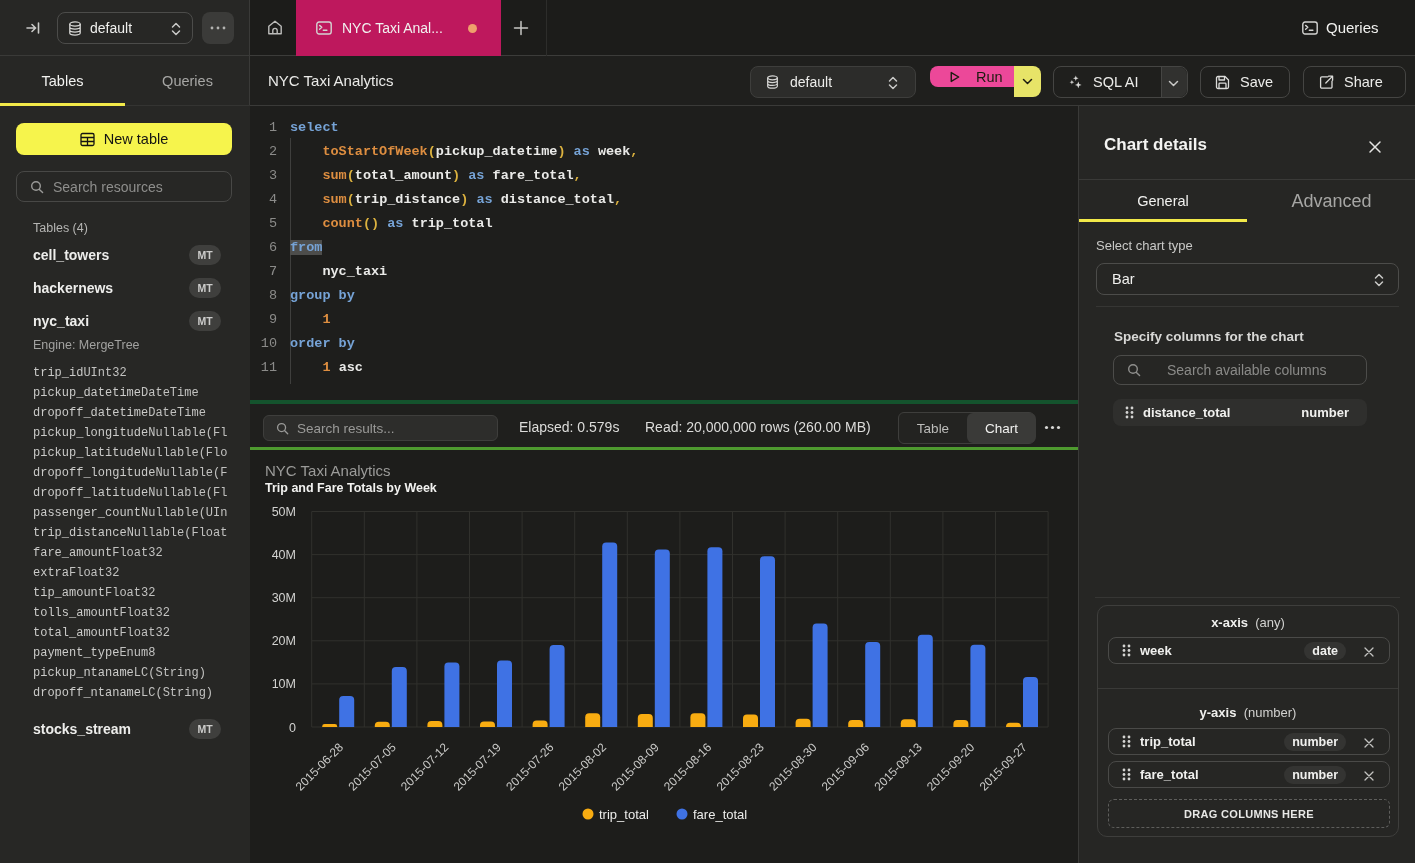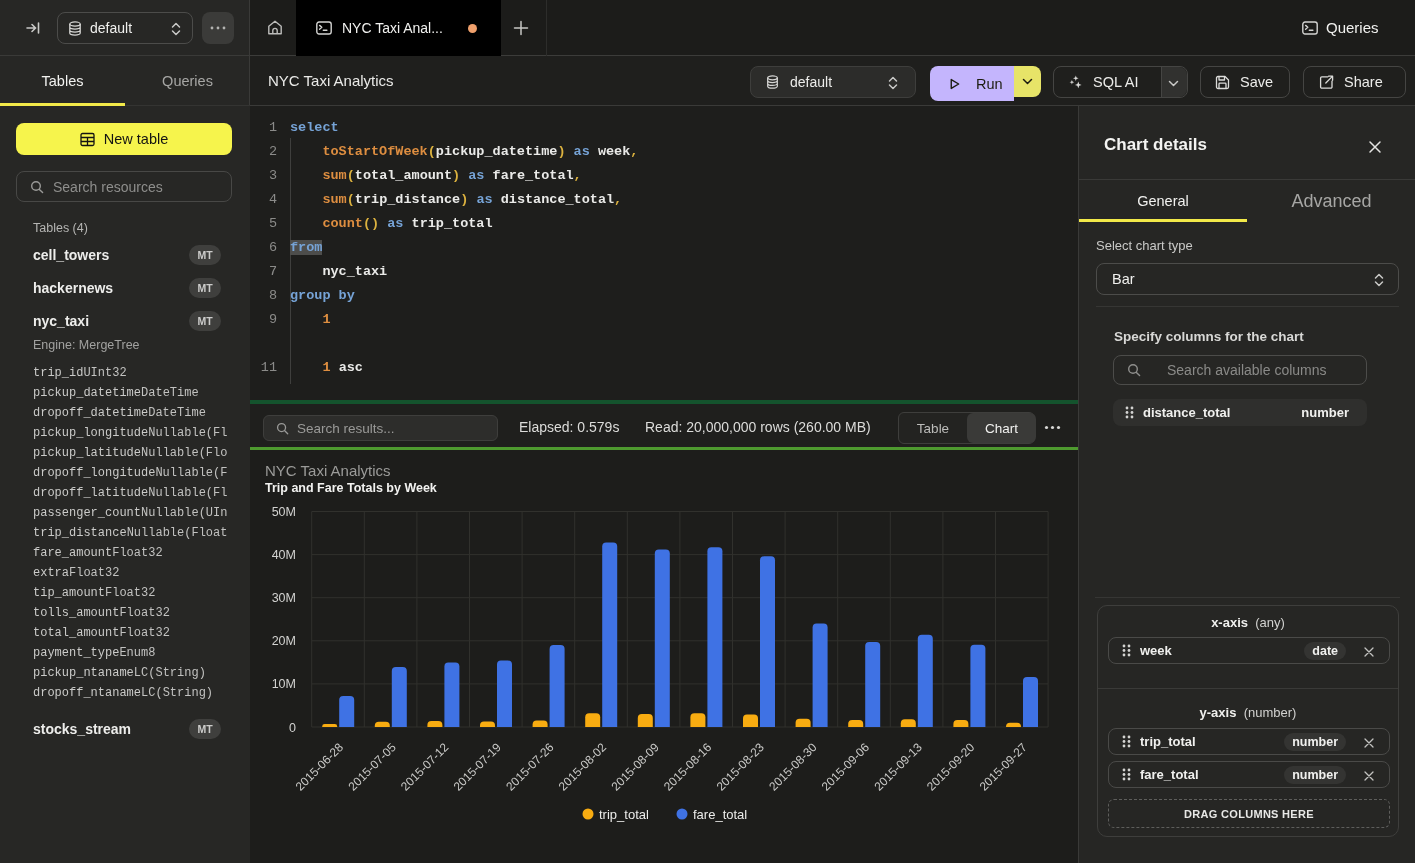--- a/index.html
+++ b/index.html
@@ -18,21 +18,21 @@
   .stab { position:absolute; top:0; height:100%; width:125px; display:flex; align-items:center; justify-content:center; font-size:14.5px; }
   .newtable { position:absolute; left:16px; top:123px; width:216px; height:32px; background:#f6f44c; border-radius:8px; display:flex; align-items:center; justify-content:center; gap:9px; color:#131312; font-size:14.5px; font-weight:500;}
   .searchres { position:absolute; left:16px; top:171px; width:216px; height:31px; border:1px solid #484846; border-radius:8px; display:flex; align-items:center; gap:9px; padding-left:13px; color:#8e8e8c; font-size:14px; }
   .tname { position:absolute; left:33px; font-size:14px; font-weight:700; color:#ededeb; }
   .mt { position:absolute; left:189px; width:32px; height:20px; background:#3f3f3d; border-radius:10px; color:#cccccb; font-size:10.5px; font-weight:600; display:flex; align-items:center; justify-content:center; }
   .col { position:absolute; left:33px; width:200px; font-family:"Liberation Mono",monospace; font-size:12px; color:#cbcbc9; white-space:nowrap; display:flex; justify-content:flex-start; }
   .col span:last-child { color:#c2c2c0; }
 
   
   #tabbar { left:250px; top:0; width:1165px; height:56px; background:#1c1c1a; border-bottom:1px solid #3c3c3a; }
-  #activetab { position:absolute; left:46px; top:0; width:205px; height:56px; background:#000000; display:flex; align-items:center; }
+  #activetab { position:absolute; left:46px; top:0; width:205px; height:56px; background:#be185d; display:flex; align-items:center; }
   
   #toolbar { left:250px; top:56px; width:1165px; height:50px; background:#1f1f1d; border-bottom:1px solid #3a3a38; }
   .tbtn { position:absolute; top:10px; height:32px; border-radius:8px; background:transparent; border:1px solid #454543; display:flex; align-items:center; color:#ececea; font-size:14px; }
 
   
   #editor { left:250px; top:106px; width:828px; height:294px; background:#1e1e1c; font-family:"Liberation Mono",monospace; font-size:13.5px; font-weight:bold; }
   .cl { position:absolute; left:0; width:100%; height:24px; line-height:24px; white-space:pre; }
   .ln { position:absolute; left:0; width:27px; text-align:right; color:#8b8b89; font-weight:normal; }
   .ct { position:absolute; left:40px; }
   .kw { color:#76a3d6; } .fn { color:#de8e40; } .pr { color:#dcb23f; } .id { color:#eaeae8; } .nm { color:#de8e40; }
@@ -79,21 +79,21 @@
     <div class="tbtn" style="left:500px;width:166px;background:#2c2c2a;border:1px solid #3e3e3c">
       <svg style="margin-left:15px" width="13" height="14" viewBox="0 0 14 15" fill="none" stroke="#d6d6d4" stroke-width="1.3">
           <ellipse cx="7" cy="3" rx="5.2" ry="2.1"></ellipse>
           <path d="M1.8 3 V12 c0 1.2 2.3 2.1 5.2 2.1 s5.2-.9 5.2-2.1 V3 M1.8 6 c0 1.2 2.3 2.1 5.2 2.1 s5.2-.9 5.2-2.1 M1.8 9 c0 1.2 2.3 2.1 5.2 2.1 s5.2-.9 5.2-2.1"></path>
         </svg>
       <span style="margin-left:11px">default</span>
       <svg style="position:absolute;right:16px;top:9px" width="12" height="14" viewBox="0 0 12 14" fill="none" stroke="#c9c9c7" stroke-width="1.5" stroke-linecap="round" stroke-linejoin="round">
           <path d="M2.5 5 L6 1.5 L9.5 5 M2.5 9 L6 12.5 L9.5 9"></path>
         </svg>
     </div>
-    <div class="abs" style="left:680px;top:10px;width:84px;height:35px;background:#c4b5fd;border-radius:8px 0 0 8px;display:flex;align-items:center">
+    <div class="abs" style="left:680px;top:10px;width:84px;height:21px;background:#ec4899;border-radius:8px 0 0 8px;display:flex;align-items:center">
       <svg style="margin-left:18px" width="13" height="14" viewBox="0 0 14 14" fill="none" stroke="#1c1c10" stroke-width="1.5" stroke-linejoin="round">
           <path d="M3.5 2.2 L11.5 7 L3.5 11.8 Z"></path>
         </svg>
       <span style="margin-left:15px;font-size:14.5px;font-weight:500;color:#1c1c10">Run</span>
     </div>
     <div class="abs" style="left:764px;top:10px;width:27px;height:31px;background:#e7e468;border-radius:0 8px 8px 0;display:flex;align-items:center;justify-content:center">
       <svg width="11" height="7" viewBox="0 0 11 7" fill="none" stroke="#1c1c10" stroke-width="1.5" stroke-linecap="round" stroke-linejoin="round">
           <path d="M1.5 1.5 L5.5 5.5 L9.5 1.5"></path>
         </svg>
     </div>
@@ -125,20 +125,21 @@
     <div class="abs" style="left:40px;top:32px;width:1px;height:246px;background:#3f3f3d"></div>
     <div class="cl" style="top:10px"><span class="ln">1</span><span class="ct"><span class="kw">select</span></span></div>
     <div class="cl" style="top:34px"><span class="ln">2</span><span class="ct">    <span class="fn">toStartOfWeek</span><span class="pr">(</span><span class="id">pickup_datetime</span><span class="pr">)</span> <span class="kw">as</span> <span class="id">week</span><span class="pr">,</span></span></div>
     <div class="cl" style="top:58px"><span class="ln">3</span><span class="ct">    <span class="fn">sum</span><span class="pr">(</span><span class="id">total_amount</span><span class="pr">)</span> <span class="kw">as</span> <span class="id">fare_total</span><span class="pr">,</span></span></div>
     <div class="cl" style="top:82px"><span class="ln">4</span><span class="ct">    <span class="fn">sum</span><span class="pr">(</span><span class="id">trip_distance</span><span class="pr">)</span> <span class="kw">as</span> <span class="id">distance_total</span><span class="pr">,</span></span></div>
     <div class="cl" style="top:106px"><span class="ln">5</span><span class="ct">    <span class="fn">count</span><span class="pr">()</span> <span class="kw">as</span> <span class="id">trip_total</span></span></div>
     <div class="cl" style="top:130px"><span class="ln">6</span><span class="ct"><span class="kw" style="background:#4d4d4b">from</span></span></div>
     <div class="cl" style="top:154px"><span class="ln">7</span><span class="ct">    <span class="id">nyc_taxi</span></span></div>
     <div class="cl" style="top:178px"><span class="ln">8</span><span class="ct"><span class="kw">group by</span></span></div>
     <div class="cl" style="top:202px"><span class="ln">9</span><span class="ct">    <span class="nm">1</span></span></div>
+    <div class="cl" style="top:226px"><span class="ln">10</span><span class="ct"><span class="kw">order by</span></span></div>
     <div class="cl" style="top:250px"><span class="ln">11</span><span class="ct">    <span class="nm">1</span> <span class="id">asc</span></span></div>
   </div>
   <div id="resultsbar" class="abs">
     <div class="abs" style="left:13px;top:11px;width:235px;height:26px;background:#2d2d2b;border:1px solid #3e3e3c;border-radius:6px;display:flex;align-items:center;padding-left:12px;gap:8px">
       <svg width="13" height="13" viewBox="0 0 14 14" fill="none" stroke="#9a9a98" stroke-width="1.4" stroke-linecap="round">
           <circle cx="6" cy="6" r="4.3"></circle>
           <path d="M9.4 9.4 L12.6 12.6"></path>
         </svg>
       <span style="font-size:13.5px;color:#9a9a98">Search results...</span>
     </div>

